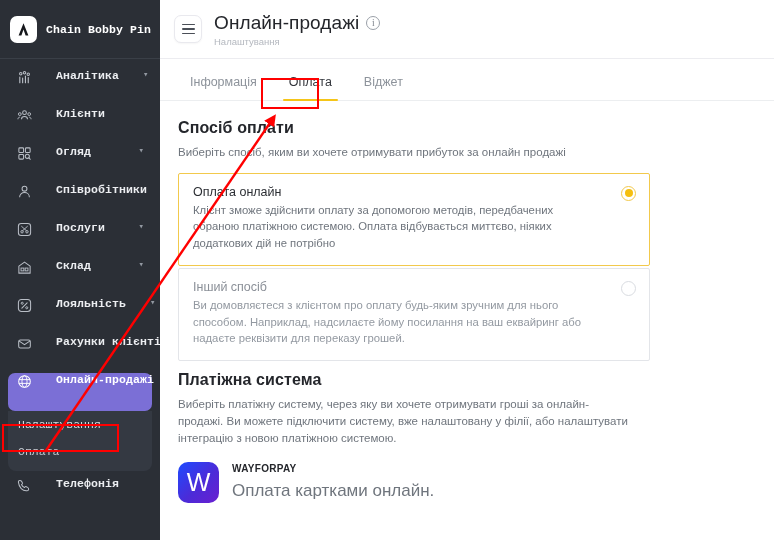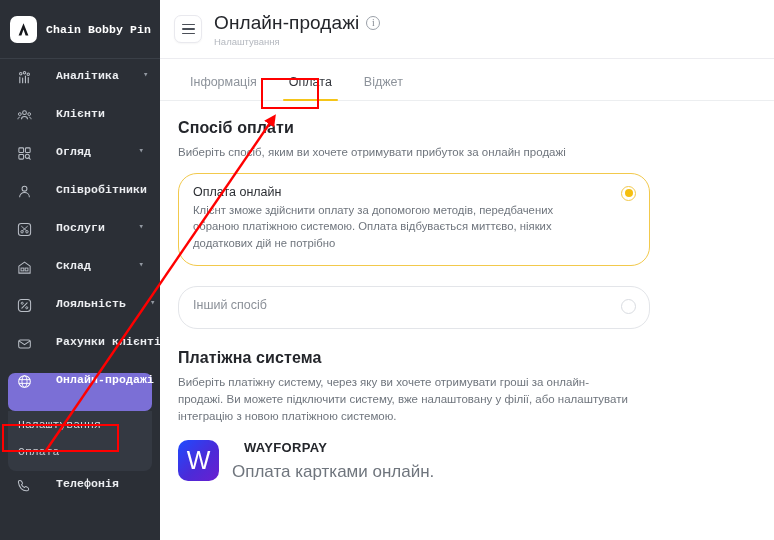--- a/index.html
+++ b/index.html
@@ -104,22 +104,22 @@
   .tab.active::after {
     content: ""; position: absolute; left: 6px; right: 6px; bottom: -1px;
     height: 2.5px; background: #f5c518; border-radius: 2px;
   }
 
   .content { padding: 18px 0 0 18px; }
   .sec-title { font-size: 16px; color: #24262b; margin-bottom: 7px; letter-spacing: .1px;}
   .sec-desc { font-size: 11.5px; color: #6f757d; line-height: 1.45; margin-bottom: 12px; max-width: 470px;}
 
   .opt-card {
-    width: 472px; border: 1px solid #e3e5e9; border-radius: 19px;
-    padding: 11px 14px 13px 14px; margin-bottom: 20px;
+    width: 472px; border: 1px solid #e3e5e9; border-radius: 2px;
+    padding: 11px 14px 13px 14px; margin-bottom: 2px;
     position: relative; background: #fff; cursor: pointer;
   }
   .opt-card.sel { border-color: #f2c94c; }
   .opt-name { font-size: 12.5px; color: #2b2e33; margin-bottom: 3px; }
   .opt-card.dim .opt-name { color: #8b9098; }
   .opt-text { font-size: 11.3px; color: #6f757d; line-height: 1.48; max-width: 408px; }
   .opt-card.dim .opt-text { color: #9399a1; }
   .radio {
     position: absolute; right: 13px; top: 12px;
     width: 15px; height: 15px; border-radius: 50%;
@@ -131,21 +131,21 @@
 
   .ps-block { margin-top: 10px; }
   .ps-desc { font-size: 11.5px; color: #6f757d; line-height: 1.5; max-width: 455px; margin-bottom: 14px;}
   .ps-row { display: flex; align-items: center; gap: 13px; }
   .ps-logo {
     width: 41px; height: 41px; border-radius: 10px; flex: 0 0 41px;
     background: linear-gradient(135deg, #1e4bff 0%, #4b2bd8 55%, #6a1fd0 100%);
     color: #fff; font-size: 25px; line-height: 41px; text-align: center;
     font-family: "Liberation Sans", sans-serif; font-weight: normal;
   }
-  .ps-name { font-size: 13px; color: #24262b; font-weight: bold; letter-spacing: .3px; margin-left: 12px; }
+  .ps-name { font-size: 10px; color: #24262b; font-weight: bold; letter-spacing: .3px; }
   .ps-sub { font-size: 17px; color: #6f757d; margin-top: 7px; }
 
   
   .anno { position: absolute; border: 2.2px solid #ff0000; pointer-events: none; }
   #anno-tab { left: 261px; top: 78px; width: 58px; height: 31px; }
   #anno-nav { left: 2px; top: 424px; width: 117px; height: 28px; }
   #anno-arrow { position: absolute; left: 0; top: 0; pointer-events: none; }
 </style>
 </head>
 <body>
@@ -326,20 +326,21 @@
       <p class="sec-desc">Виберіть спосіб, яким ви хочете отримувати прибуток за онлайн продажі</p>
 
       <div class="opt-card sel">
         <div class="opt-name">Оплата онлайн</div>
         <div class="opt-text">Клієнт зможе здійснити оплату за допомогою методів, передбачених обраною платіжною системою. Оплата відбувається миттєво, ніяких додаткових дій не потрібно</div>
         <span class="radio on"></span>
       </div>
 
       <div class="opt-card dim">
         <div class="opt-name">Інший спосіб</div>
+        <div class="opt-text">Ви домовляєтеся з клієнтом про оплату будь-яким зручним для нього способом. Наприклад, надсилаєте йому посилання на ваш еквайринг або надаєте реквізити для переказу грошей.</div>
         <span class="radio"></span>
       </div>
 
       <div class="ps-block">
         <h2 class="sec-title">Платіжна система</h2>
         <p class="ps-desc">Виберіть платіжну систему, через яку ви хочете отримувати гроші за онлайн-продажі. Ви можете підключити систему, вже налаштовану у філії, або налаштувати інтеграцію з новою платіжною системою.</p>
         <div class="ps-row">
           <span class="ps-logo">W</span>
           <span>
             <span class="ps-name" style="display:block">WAYFORPAY</span>

